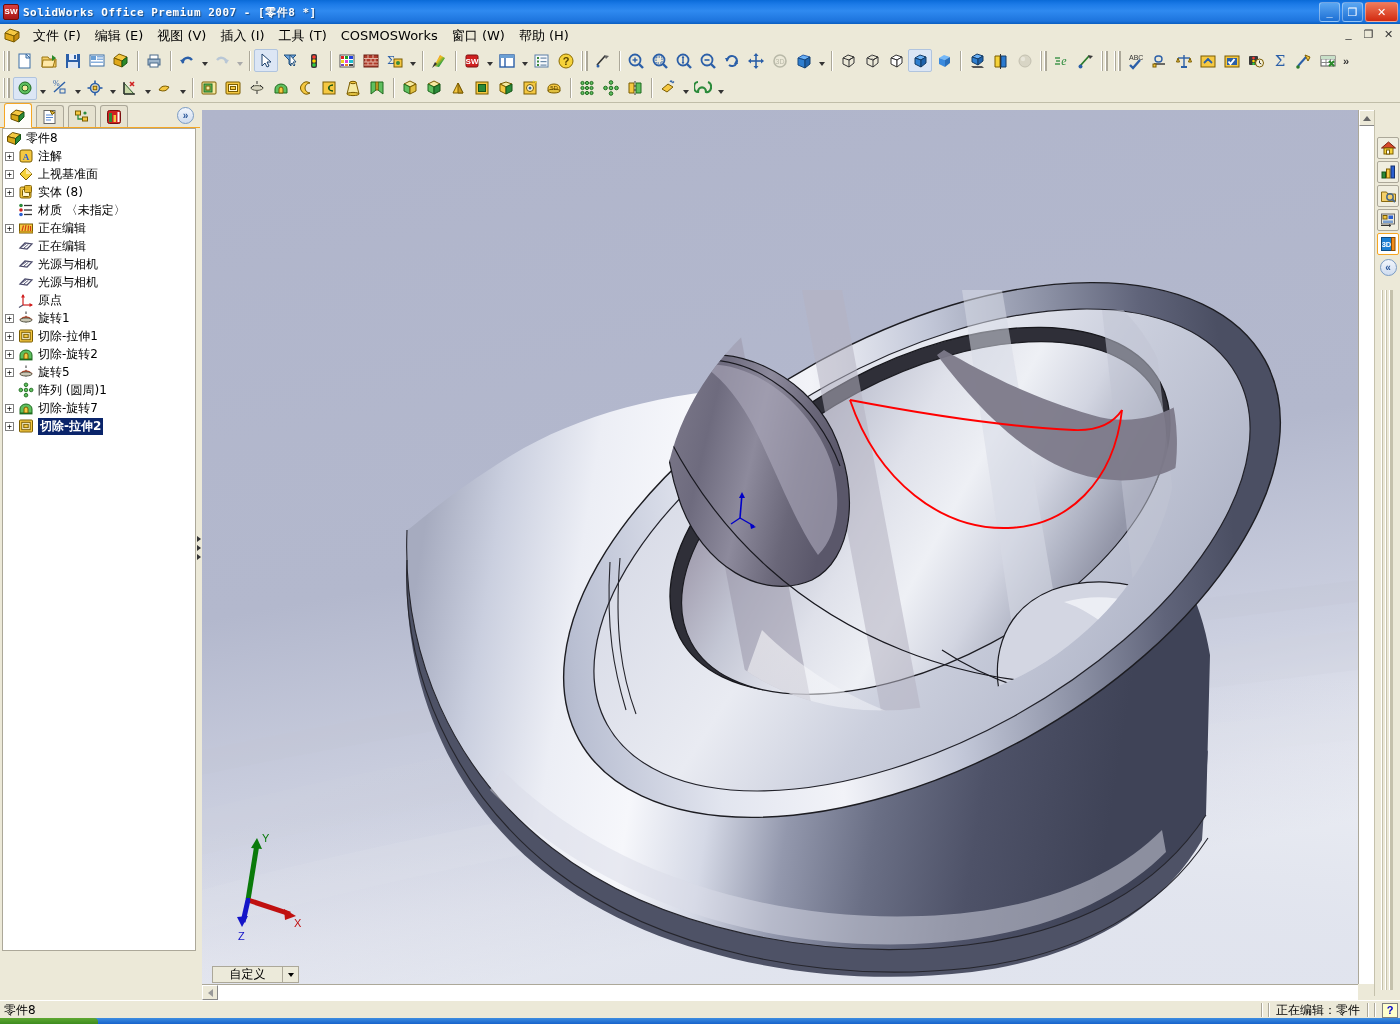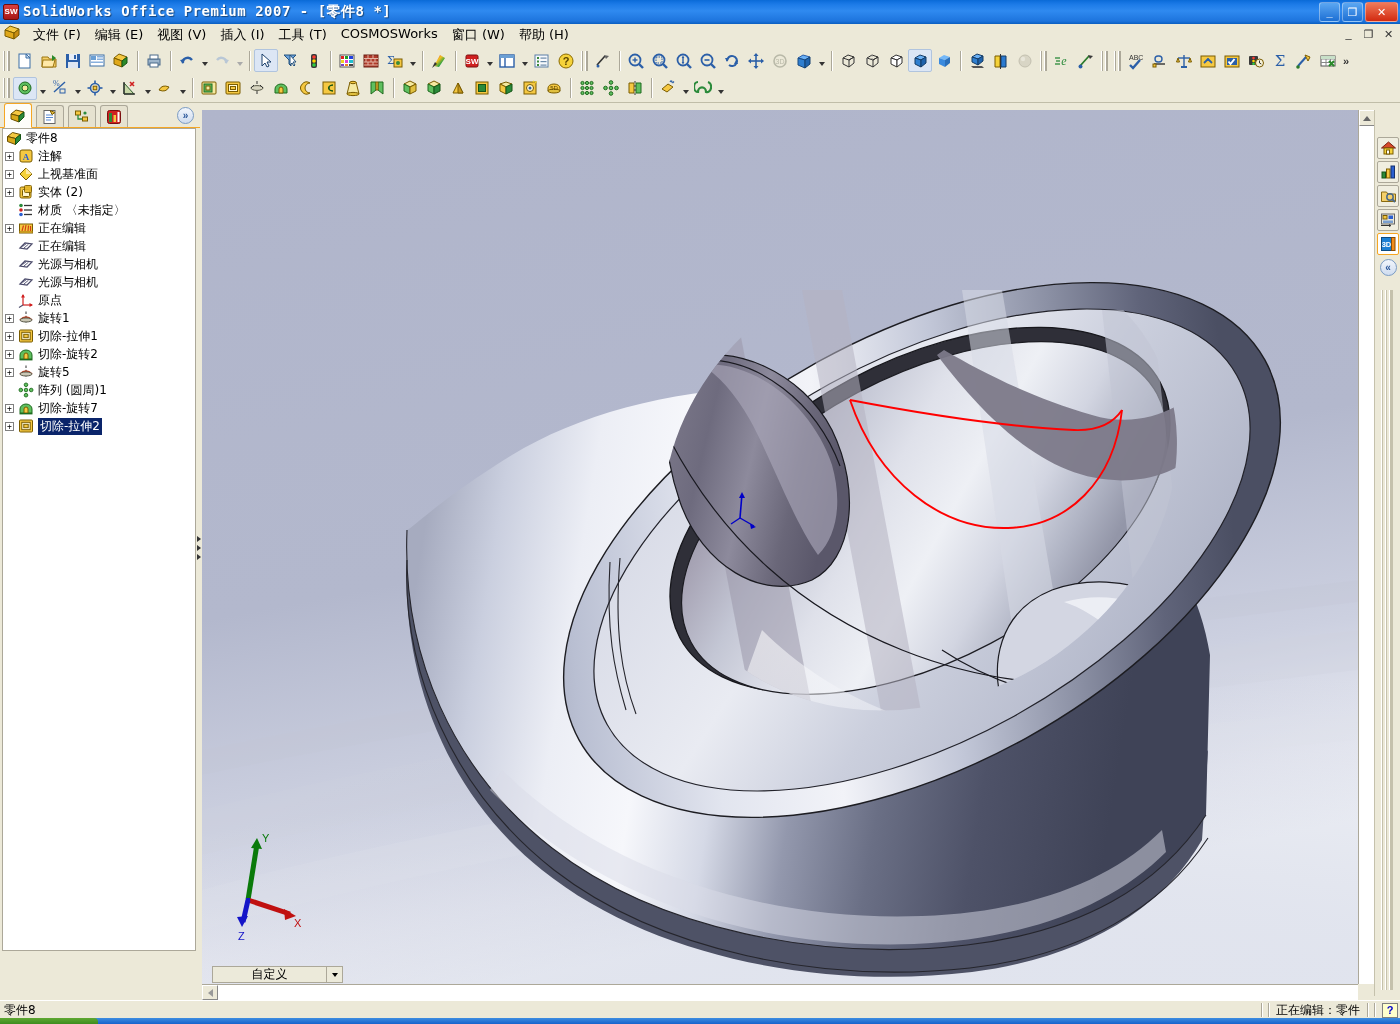--- a/index.html
+++ b/index.html
@@ -20,38 +20,38 @@
   }
   .tb-icon{
     width:16px;height:16px;margin-left:3px;margin-right:4px;
     background:linear-gradient(to bottom,#d84040,#a81818);
     border:1px solid #6e0c0c;border-radius:2px;
     color:#fff;font-size:8px;font-weight:bold;line-height:14px;text-align:center;
     font-family:"Liberation Sans",sans-serif;
     box-sizing:border-box;
   }
   .tb-title{
-    color:#fff;font-weight:bold;font-size:14px;
+    color:#fff;font-weight:bold;font-size:11px;
     font-family:"DejaVu Sans Mono","Liberation Mono",monospace;
     letter-spacing:0.5px;text-shadow:1px 1px 1px rgba(0,0,0,.45);
     white-space:nowrap;
   }
   .tb-btns{position:absolute;right:2px;top:2px;display:flex;gap:2px;}
   .tb-btn{
     width:21px;height:20px;border:1px solid #ffffff60;border-radius:3px;
     background:linear-gradient(to bottom,#5ba7f2,#1c6fd4);
     display:flex;align-items:center;justify-content:center;
     color:#fff;font-size:11px;font-weight:bold;box-sizing:border-box;
   }
   .tb-btn.close{background:linear-gradient(to bottom,#f07a5a,#d22a10);width:33px;}
 
   
   .menubar{
     position:absolute;left:0;top:24px;width:1400px;height:23px;
-    background:#ece9d8;display:flex;
+    background:#ece9d8;display:flex;align-items:center;
     border-bottom:1px solid #dcd8c4;
   }
   .menu-doc-icon{
     width:18px;height:18px;margin-left:3px;margin-right:5px;
     position:relative;
   }
   .menu-item{
     padding:2px 7px;color:#000;font-size:13px;white-space:nowrap;
     font-family:"DejaVu Sans","Liberation Sans",sans-serif;
   }
@@ -126,36 +126,36 @@
     font-family:"DejaVu Sans Mono",monospace;
   }
   .tspacer{width:13px;flex:none;}
   .ticon{width:16px;height:16px;margin-right:4px;flex:none;display:flex;align-items:center;justify-content:center;}
   .tlabel{
     font-size:12px;color:#000;white-space:nowrap;
     font-family:"DejaVu Sans","Liberation Sans",sans-serif;
   }
   .treeline.root{padding-left:3px;}
   .treeline.root .tlabel{font-weight:normal;}
-  .tlabel.sel{background:#0a246a;color:#fff;padding:0 2px;}
+  .tlabel.sel{background:#0a246a;color:#fff;padding:0 2px;font-weight:bold;}
   .tree-grip{
     position:absolute;left:196px;top:415px;width:6px;height:60px;
     display:flex;flex-direction:column;align-items:center;justify-content:center;gap:3px;
   }
   .tree-grip span{width:0;height:0;border-top:3px solid transparent;border-bottom:3px solid transparent;border-left:4px solid #333;}
 
   
   .viewport{
     position:absolute;left:202px;top:110px;width:1156px;height:874px;
     overflow:hidden;
     background:#b5bacd;
   }
   .vp-svg{position:absolute;left:0;top:0;}
   .custom-combo{
-    position:absolute;left:212px;top:966px;width:131px;height:17px;
+    position:absolute;left:212px;top:966px;width:87px;height:17px;
     border:1px solid #aca899;background:#eceada;box-sizing:border-box;
     display:flex;align-items:center;
   }
   .custom-combo .cc-txt{
     flex:1;text-align:center;font-size:12px;color:#000;
     font-family:"DejaVu Sans","Liberation Sans",sans-serif;
   }
   .custom-combo .cc-arrow{
     width:15px;height:15px;border-left:1px solid #aca899;
     display:flex;align-items:center;justify-content:center;background:#eceada;
@@ -989,21 +989,21 @@
           </div>
           <div class="treeline">
             <div class="tplus">+</div>
             <div class="ticon">
               <svg width="16" height="16" viewBox="0 0 16 16">
                 <rect x="2" y="3" width="11" height="11" rx="1.5" fill="#f5c842" stroke="#7a5c00"></rect>
                 <rect x="4.5" y="5.5" width="7" height="7" rx="1" fill="#fff6d0" stroke="#7a5c00"></rect>
                 <rect x="6.5" y="1.5" width="7" height="7" rx="1" fill="#e8b82a" stroke="#7a5c00" opacity="0.9"></rect>
               </svg>
             </div>
-            <div class="tlabel">实体 (2)</div>
+            <div class="tlabel">实体 (8)</div>
           </div>
           <div class="treeline">
             <div class="tspacer"></div>
             <div class="ticon">
               <svg width="16" height="16" viewBox="0 0 16 16">
                 <g>
                   <circle cx="3" cy="3.5" r="1.8" fill="#2a8a3a"></circle>
                   <circle cx="3" cy="8" r="1.8" fill="#d02020"></circle>
                   <circle cx="3" cy="12.5" r="1.8" fill="#2a5fd0"></circle>
                 </g>

